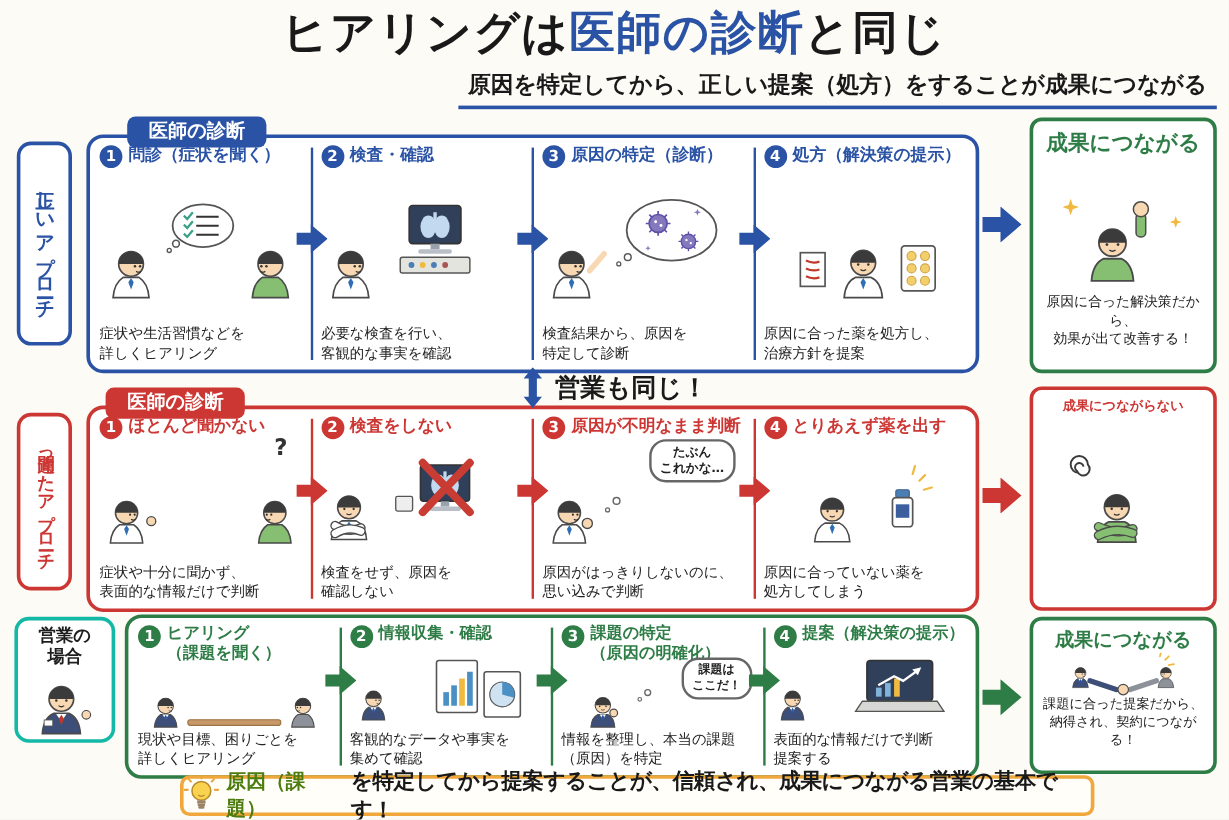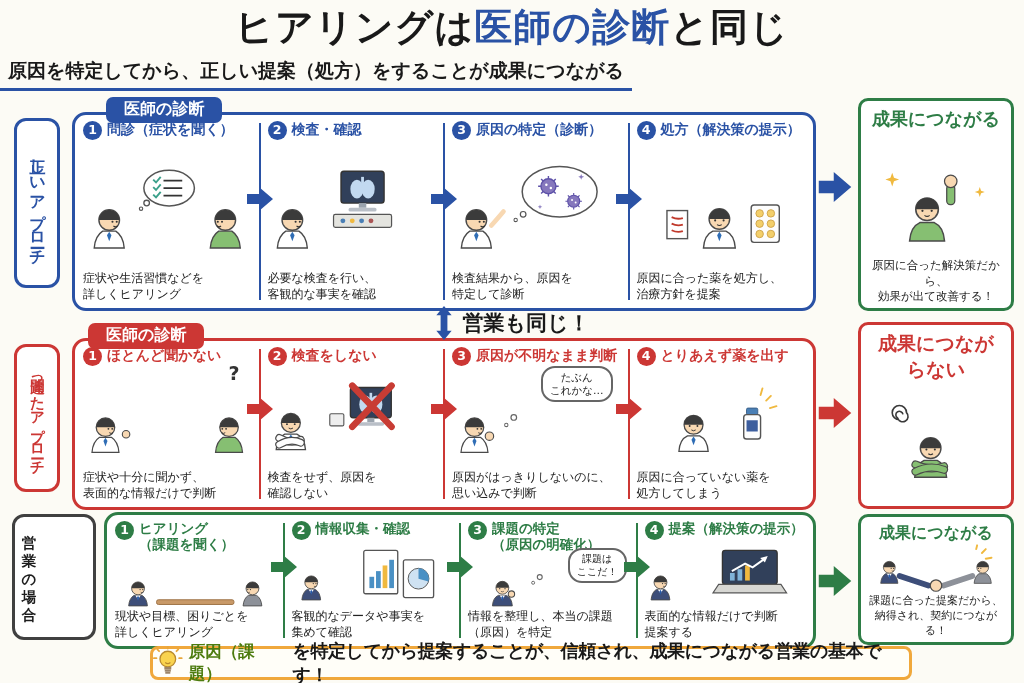--- a/index.html
+++ b/index.html
@@ -2,21 +2,21 @@
 <html><head>
 <meta charset="utf-8">
 <style>
   * { margin:0; padding:0; box-sizing:border-box; }
   body { background:#e8e8e4; font-family:"DejaVu Sans","Liberation Sans",sans-serif; }
   .stage { position:relative; width:1024px; height:683px; margin:0 auto; background:#fcfbf5; overflow:hidden; color:#1d1d1d; }
 
   
   .title { position:absolute; top:2px; left:0; right:0; text-align:center; font-size:38px; font-weight:bold; letter-spacing:1px; color:#191919; }
   .title .hl { color:#2a52a5; }
-  .subtitle-wrap { position:absolute; top:58px; left:0; right:10px; text-align:left; }
+  .subtitle-wrap { position:absolute; top:58px; left:0; right:10px; text-align:right; }
   .subtitle { display:inline-block; font-size:19px; font-weight:bold; color:#191919; border-bottom:3px solid #2a52a5; padding:0 8px 4px; }
 
   
   .vlabel { position:absolute; border:3px solid; border-radius:12px; background:#fff; display:flex; align-items:center; justify-content:center; writing-mode:vertical-rl; text-orientation:upright; font-weight:bold; }
   .vlabel.blue { left:14px; top:118px; width:46px; height:170px; border-color:#2a52a5; color:#2a52a5; font-size:16px; }
   .vlabel.red  { left:14px; top:344px; width:46px; height:148px; border-color:#cc3734; color:#cc3734; font-size:14.5px; }
 
   
   .badge { position:absolute; color:#fff; font-weight:bold; font-size:16px; padding:2px 18px 3px; border-radius:7px; z-index:3; }
   .badge.blue { left:106px; top:97px; background:#2a52a5; }
@@ -41,53 +41,53 @@
   .sarr { position:absolute; width:26px; height:24px; z-index:2; color:var(--c); }
   .sarr svg, .oarr svg { display:block; width:100%; height:100%; fill:currentColor; }
   .s1 { left:calc(25% - 13px); } .s2 { left:calc(50% - 13px); } .s3 { left:calc(75% - 13px); }
   .mainbox.blue .sarr { top:72px; } .mainbox.red .sarr { top:56px; } .mainbox.green .sarr { top:40px; }
   .oarr { position:absolute; width:34px; height:30px; z-index:2; }
   .oarr.blue  { left:818px; top:172px; color:#2a52a5; }
   .oarr.red   { left:818px; top:398px; color:#cc3734; }
   .oarr.green { left:818px; top:566px; color:#2e7d46; }
 
   
-  .outbox { position:absolute; background:#fff; border:3px solid; border-radius:10px; padding:6px 8px 3px; display:flex; flex-direction:column; align-items:center; text-align:center; }
+  .outbox { position:absolute; background:#fff; border:3px solid; border-radius:10px; padding:6px 8px 17px; display:flex; flex-direction:column; align-items:center; text-align:center; }
   .outbox .otitle { font-weight:bold; }
   .outbox .oillus { flex:1 1 auto; width:100%; position:relative; }
   .outbox .oillus svg { position:absolute; inset:0; width:100%; height:100%; }
   .outbox .ocap { font-size:11.5px; line-height:1.35; white-space:pre-line; font-weight:500; color:#222; }
   .outbox.g1 { left:858px; top:98px;  width:156px; height:213px; border-color:#2e7d46; }
   .outbox.g1 .otitle { color:#2e7d46; font-size:18px; }
   .outbox.r2 { left:858px; top:322px; width:156px; height:187px; border-color:#cc3734; }
-  .outbox.r2 .otitle { color:#cc3734; font-size:19px; }
+  .outbox.r2 .otitle { color:#cc3734; font-size:11px; }
   .outbox.g3 { left:858px; top:514px; width:156px; height:131px; border-color:#2e7d46; }
   .outbox.g3 .otitle { color:#2e7d46; font-size:16px; }
   .outbox.g3 .ocap { font-size:11px; }
 
   
   .divider { position:absolute; top:306px; left:0; right:0; display:flex; align-items:center; justify-content:center; gap:10px; z-index:4; }
   .divider .darr { width:18px; height:34px; color:#2a52a5; }
   .divider .darr svg { display:block; width:100%; height:100%; fill:currentColor; }
   .divider .dlabel { font-size:21px; font-weight:bold; color:#191919; }
 
   
-  .salesbox { position:absolute; left:12px; top:514px; width:84px; height:126px; background:#fff; border:3px solid #404040; border-radius:12px; display:flex; flex-direction:row; align-items:center; padding-top:4px; }
+  .salesbox { position:absolute; left:12px; top:514px; width:84px; height:105px; background:#fff; border:3px solid #14b8a6; border-radius:12px; display:flex; flex-direction:column; align-items:center; padding-top:4px; }
   .salesbox .slabel { font-size:14.5px; font-weight:bold; line-height:1.25; text-align:center; white-space:pre-line; color:#1d1d1d; }
   .salesbox .sillus { flex:1 1 auto; width:100%; position:relative; }
   .salesbox .sillus svg { position:absolute; inset:0; width:100%; height:100%; }
 
   
   .footer { position:absolute; left:150px; top:646px; width:762px; height:34px; background:#fffef8; border:3px solid #f0a83c; border-radius:8px; display:flex; align-items:center; justify-content:center; gap:6px; z-index:6; }
   .footer .bulb { width:30px; height:30px; margin-top:-4px; }
   .footer .fred { color:#4d7c0f; font-weight:bold; font-size:16.5px; }
   .footer .ftext { color:#191919; font-weight:bold; font-size:18px; letter-spacing:-0.4px; }
 
   
-  .tbubble { position:absolute; background:#fff; border:2px solid #666; border-radius:14px; font-size:10.5px; font-weight:normal; line-height:1.25; padding:3px 7px; white-space:pre-line; text-align:center; color:#222; z-index:2; }
+  .tbubble { position:absolute; background:#fff; border:2px solid #666; border-radius:14px; font-size:10.5px; font-weight:bold; line-height:1.25; padding:3px 7px; white-space:pre-line; text-align:center; color:#222; z-index:2; }
   .qmark { position:absolute; right:12px; top:-4px; font-size:19px; font-weight:bold; color:#333; z-index:2; }
 </style>
 </head>
 <body>
 
 <svg width="0" height="0" style="position:absolute">
   <defs>
     <g id="bust-r">
       <path d="M4,46 Q5,33 13,28 L27,28 Q35,33 36,46 Z" fill="currentColor" stroke="#4a4a4a" stroke-width="1.5"></path>
       <circle cx="20" cy="16" r="11" fill="#f8d8b2" stroke="#4a4a4a" stroke-width="1.5"></circle>

